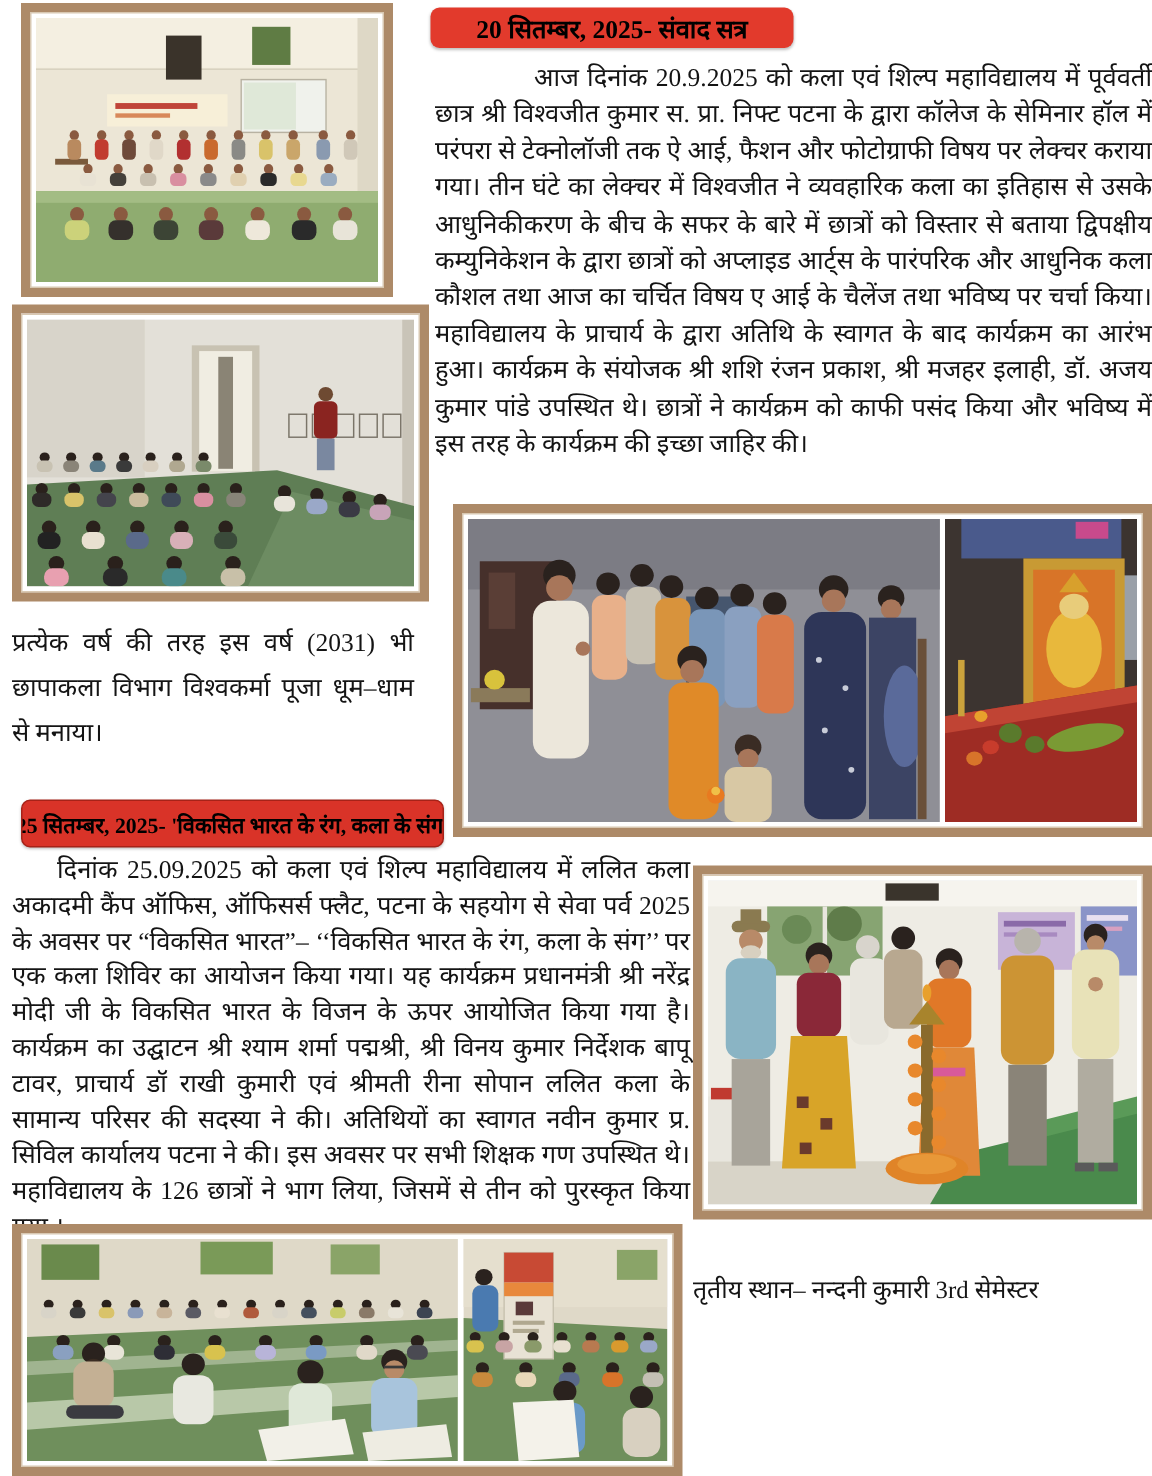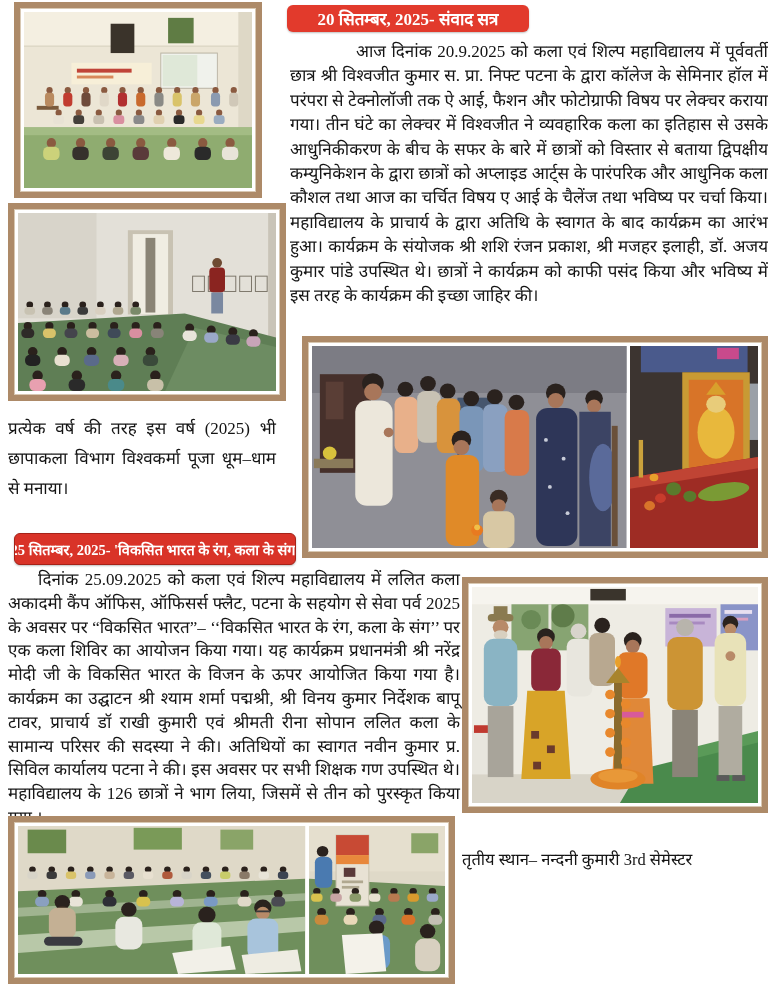--- a/index.html
+++ b/index.html
@@ -4,21 +4,21 @@
 <style>
   html,body{margin:0;padding:0;}
   body{
     width:768px;height:984px;position:relative;background:#ffffff;
     font-family:"Liberation Serif","DejaVu Sans",sans-serif;color:#141414;
     overflow:hidden;
   }
   .abs{position:absolute;}
   
   .banner{
-    background:#e23a2c;color:#ffffff;font-weight:bold;
+    background:#e23a2c;color:#000000;font-weight:bold;
     display:flex;align-items:center;justify-content:center;
     border-radius:6px;white-space:nowrap;overflow:hidden;
     box-shadow:0 1px 2px rgba(0,0,0,.25);
   }
   .banner1{left:287px;top:5px;width:242px;height:27px;font-size:17px;}
   .banner2{left:14px;top:533px;width:280px;height:30px;font-size:14.5px;background:#d93328;border:1px solid #a62218;}
   
   .para{ text-align:justify; }
   .para1{left:290px;top:40px;width:478px;font-size:17px;line-height:24.4px;text-indent:66px;}
   .para2{left:8px;top:568px;width:452px;font-size:17px;line-height:23.8px;text-indent:30px;}
@@ -159,21 +159,21 @@
         <use href="#pB" transform="translate(197,122) scale(1.2)" style="color:#9aa8c8"></use>
     <use href="#pB" transform="translate(219,124) scale(1.2)" style="color:#3a3a44"></use>
         <use href="#pB" transform="translate(240,126) scale(1.2)" style="color:#c8a4b8"></use>
     <circle cx="203" cy="52" r="5" fill="#6e4a32"></circle>
     <rect x="195" y="57" width="16" height="26" rx="4" fill="#8a2420"></rect>
     <rect x="197" y="83" width="12" height="22" fill="#7a88a0"></rect>
   </svg>
     </div>
 </div>
 
-<div class="abs caption-left">प्रत्येक वर्ष की तरह इस वर्ष (2025) भी छापाकला विभाग विश्वकर्मा पूजा धूम–धाम से मनाया।</div>
+<div class="abs caption-left">प्रत्येक वर्ष की तरह इस वर्ष (2031) भी छापाकला विभाग विश्वकर्मा पूजा धूम–धाम से मनाया।</div>
 
 <div class="abs photo collage">
   <div class="sub subL">
     <svg width="100%" height="100%" viewBox="0 0 320 215" preserveAspectRatio="none">
       <rect width="320" height="215" fill="#8f8f96"></rect>
       <rect width="320" height="50" fill="#7c7c84"></rect>
       <rect x="8" y="30" width="52" height="105" fill="#46302b"></rect>
       <rect x="14" y="38" width="18" height="40" fill="#5a3e36"></rect>
       <rect x="148" y="55" width="42" height="62" fill="#46566e"></rect>
       <rect x="2" y="120" width="40" height="10" fill="#8a7a5a"></rect>

